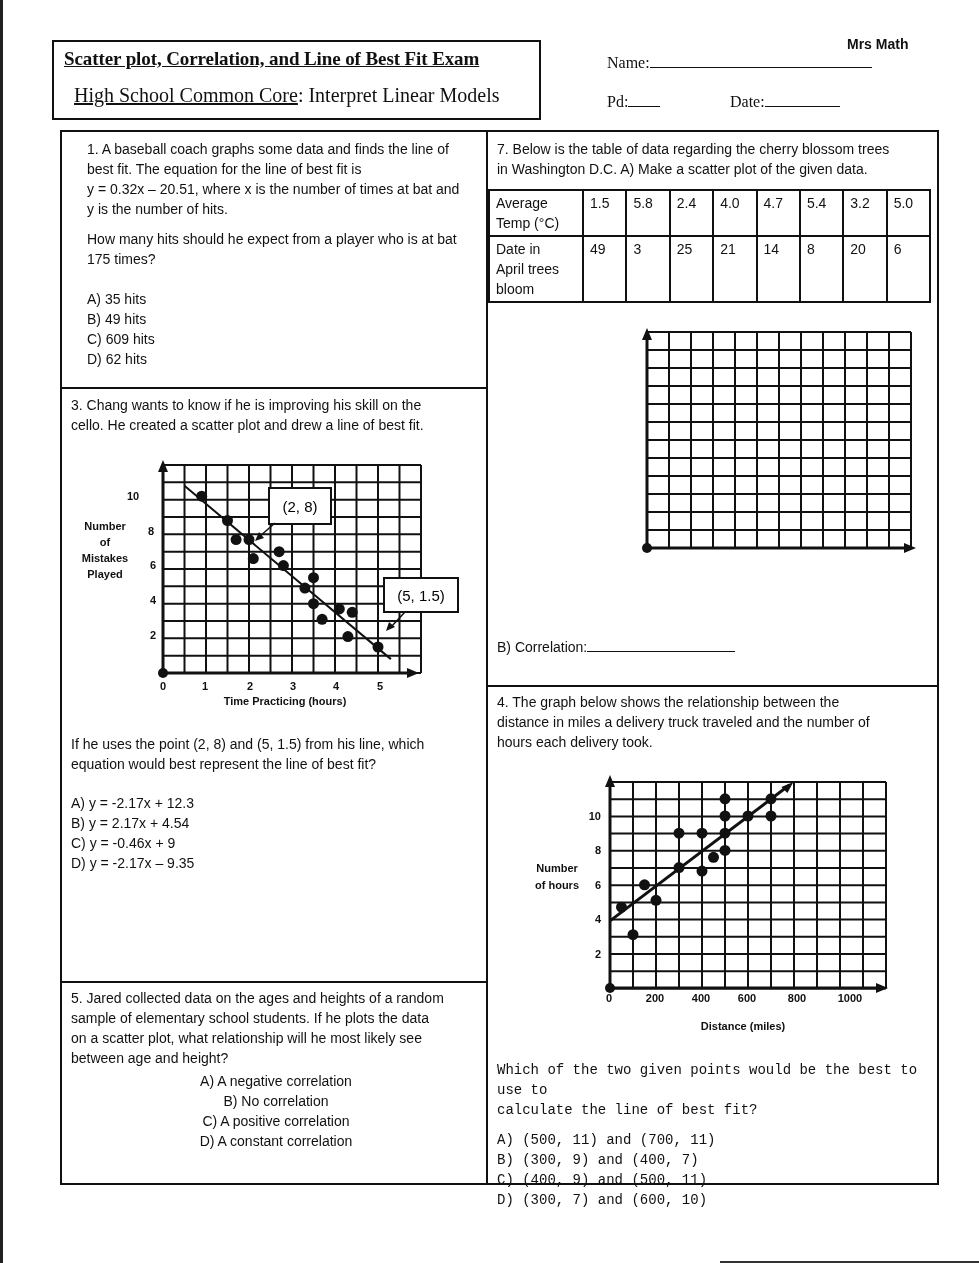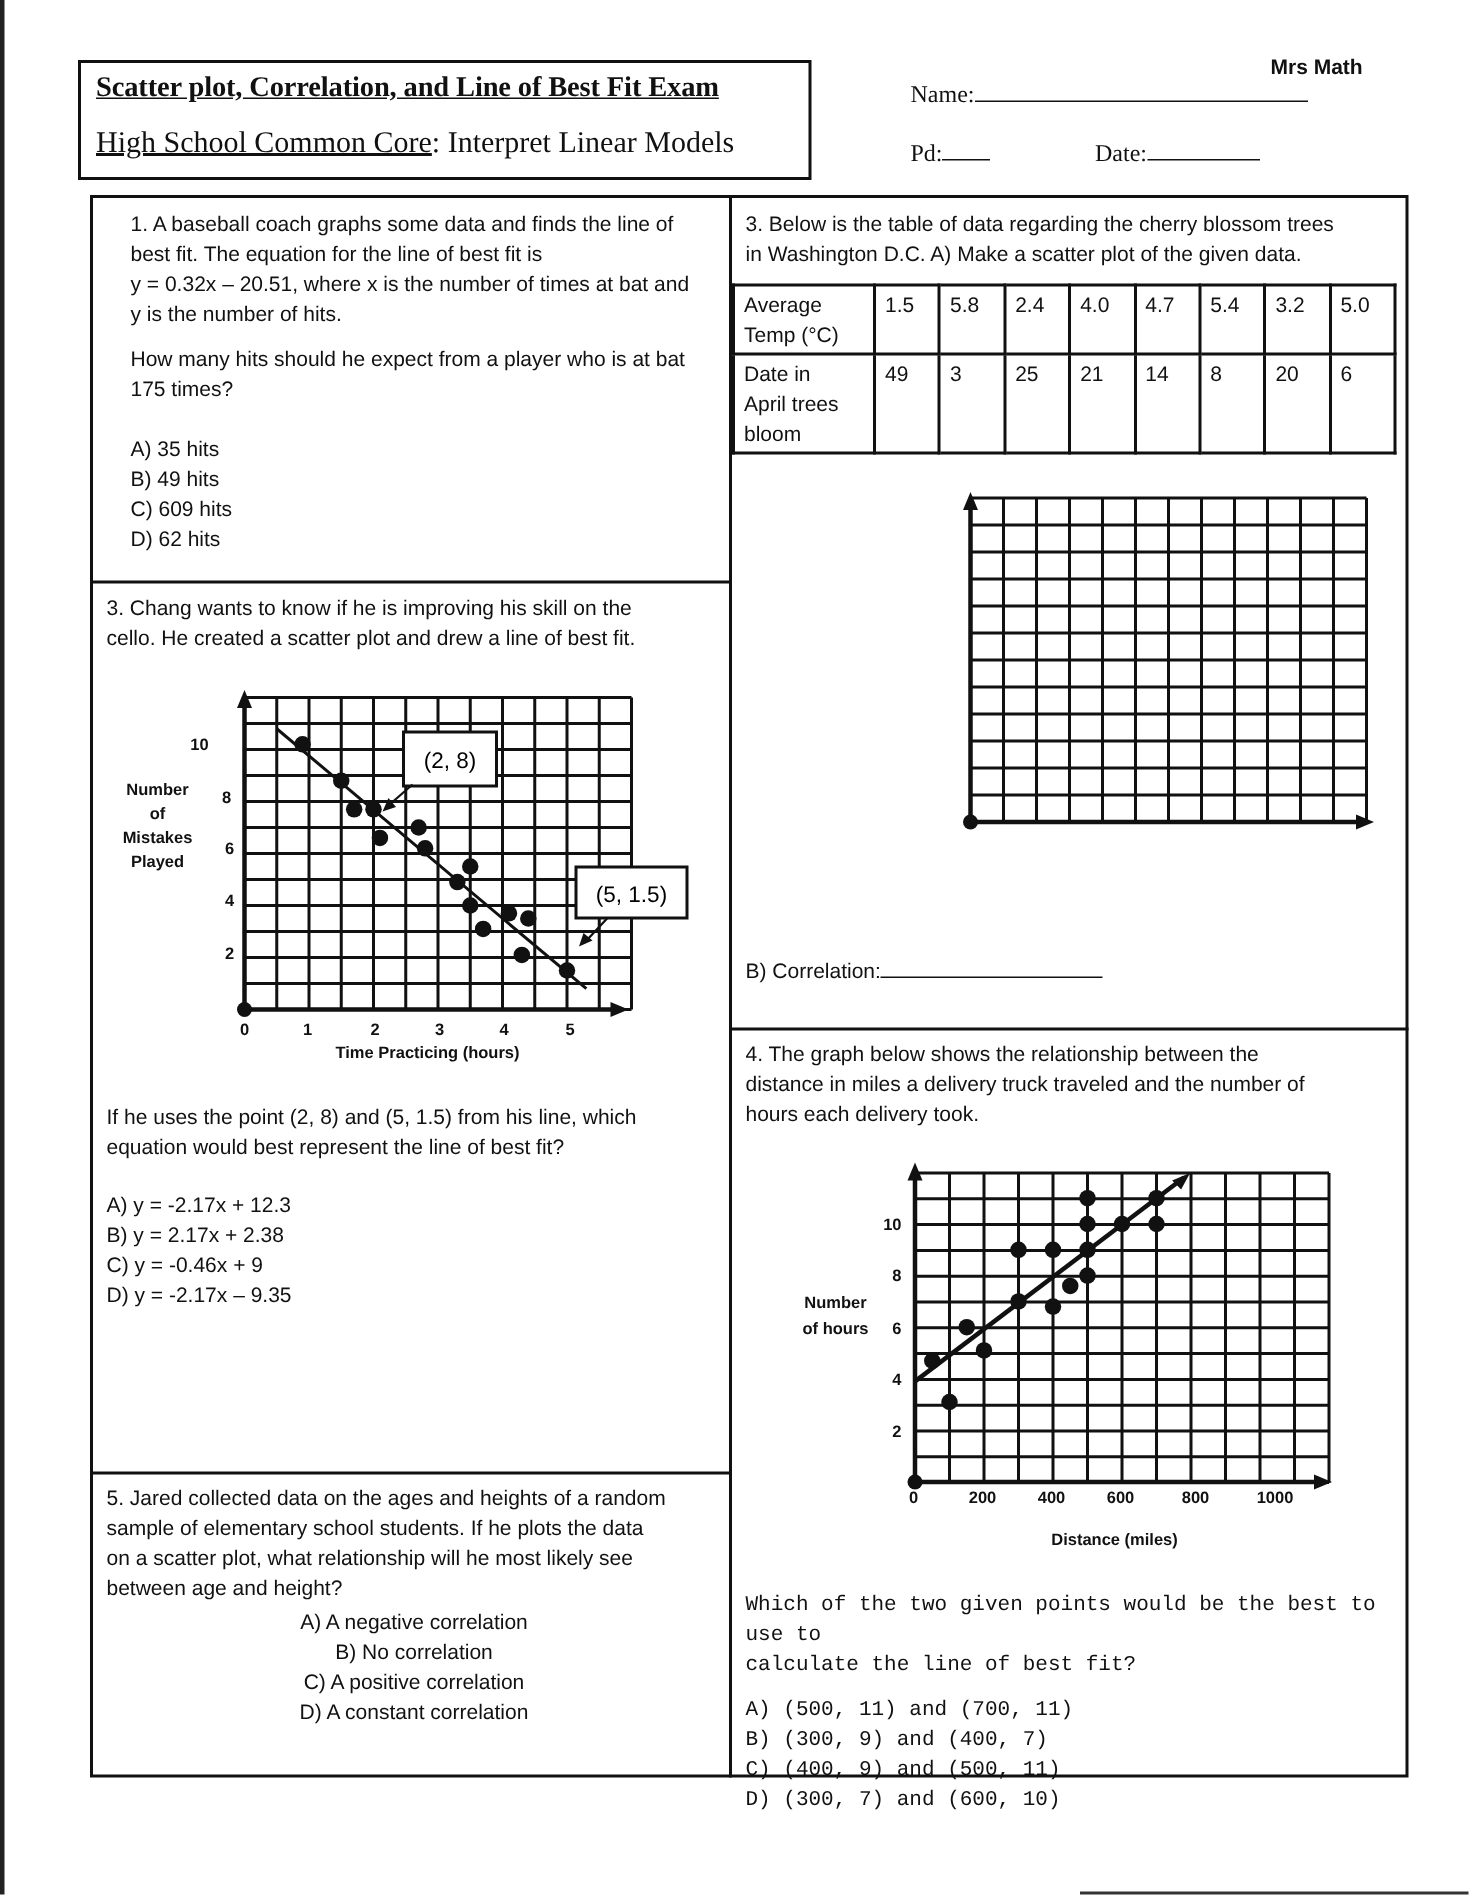--- a/index.html
+++ b/index.html
@@ -3,21 +3,21 @@
 <meta charset="utf-8">
 <style>
   html, body { margin:0; padding:0; }
   body { width:979px; height:1263px; background:#fff; position:relative; overflow:hidden;
          font-family:"Liberation Sans", "DejaVu Sans", sans-serif; color:#111; }
   .edge { position:absolute; left:0; top:0; width:3px; height:1263px; background:#222; }
   .bottom-rule { position:absolute; left:720px; top:1261px; width:259px; height:2px; background:#333; }
   .serif { font-family:"Liberation Serif", "DejaVu Serif", serif;padding-left:44px; }
   .title-box { position:absolute; left:52px; top:40px; width:489px; height:80px; border:2px solid #111; box-sizing:border-box; }
   .title-box .t1 { position:absolute; left:10px; top:6px; font-size:19px; font-weight:bold; text-decoration:underline; white-space:nowrap; letter-spacing:-0.1px; }
-  .title-box .t2 { position:absolute; left:10px; top:42px; font-size:20px; white-space:nowrap; }
+  .title-box .t2 { position:absolute; left:20px; top:42px; font-size:20px; white-space:nowrap; }
   .title-box .t2 u { text-decoration:underline; }
   .hdr { position:absolute; font-size:16px; white-space:nowrap; }
   .blank { display:inline-block; border-bottom:1px solid #111; height:14px; vertical-align:baseline; }
   .brand { position:absolute; left:847px; top:36px; font-weight:bold; font-size:14px; }
   .grid-box { position:absolute; left:60px; top:130px; width:879px; height:1055px; border:2px solid #111; box-sizing:border-box; }
   .vdiv { position:absolute; left:486px; top:130px; width:2px; height:1055px; background:#111; }
   .hdiv { position:absolute; height:2px; background:#111; }
   .q { position:absolute; font-size:14px; line-height:20px; }
   .q p { margin:0; }
   .opts { margin-top:0; }
@@ -57,21 +57,21 @@
   <p>175 times?</p>
   <div class="opts" style="margin-top:20px;">
     <div>A)  35 hits</div>
     <div>B) 49 hits</div>
     <div>C)  609 hits</div>
     <div>D)  62 hits</div>
   </div>
 </div>
 
 <div class="q" style="left:497px; top:139px; width:435px;">
-  <p>3.  Below is the table of data regarding the cherry blossom trees</p>
+  <p>7.  Below is the table of data regarding the cherry blossom trees</p>
   <p>in Washington D.C.  A) Make a scatter plot of the given data.</p>
 </div>
 <table class="temp">
   <tbody>
       <tr>
     <td style="width:80px; height:40px;"><span>Average</span><br><span>Temp (°C)</span></td>
     <td>1.5</td>
     <td>5.8</td>
     <td>2.4</td>
     <td>4.0</td>
@@ -217,21 +217,21 @@
   <text x="346" y="146" font-size="15" text-anchor="middle">(5, 1.5)</text>
   <line x1="330" y1="157" x2="316" y2="172" stroke="#111" stroke-width="1.5"></line>
   <polygon points="311,176 314,167 320,172" fill="#111"></polygon>
 </svg>
 
 <div class="q" style="left:71px; top:734px; width:410px;">
   <p>If he uses the point (2, 8) and (5, 1.5) from his line, which</p>
   <p>equation would best represent the line of best fit?</p>
   <div class="opts" style="margin-top:19px;">
     <div>A)  y = -2.17x + 12.3</div>
-    <div>B)  y = 2.17x  + 2.38</div>
+    <div>B)  y = 2.17x  + 4.54</div>
     <div>C)  y = -0.46x + 9</div>
     <div>D)  y = -2.17x – 9.35</div>
   </div>
 </div>
 
 <div class="q" style="left:497px; top:692px; width:435px;">
   <p>4.  The graph below shows the relationship between the</p>
   <p>distance in miles a delivery truck traveled and the number of</p>
   <p>hours each delivery took.</p>
 </div>

